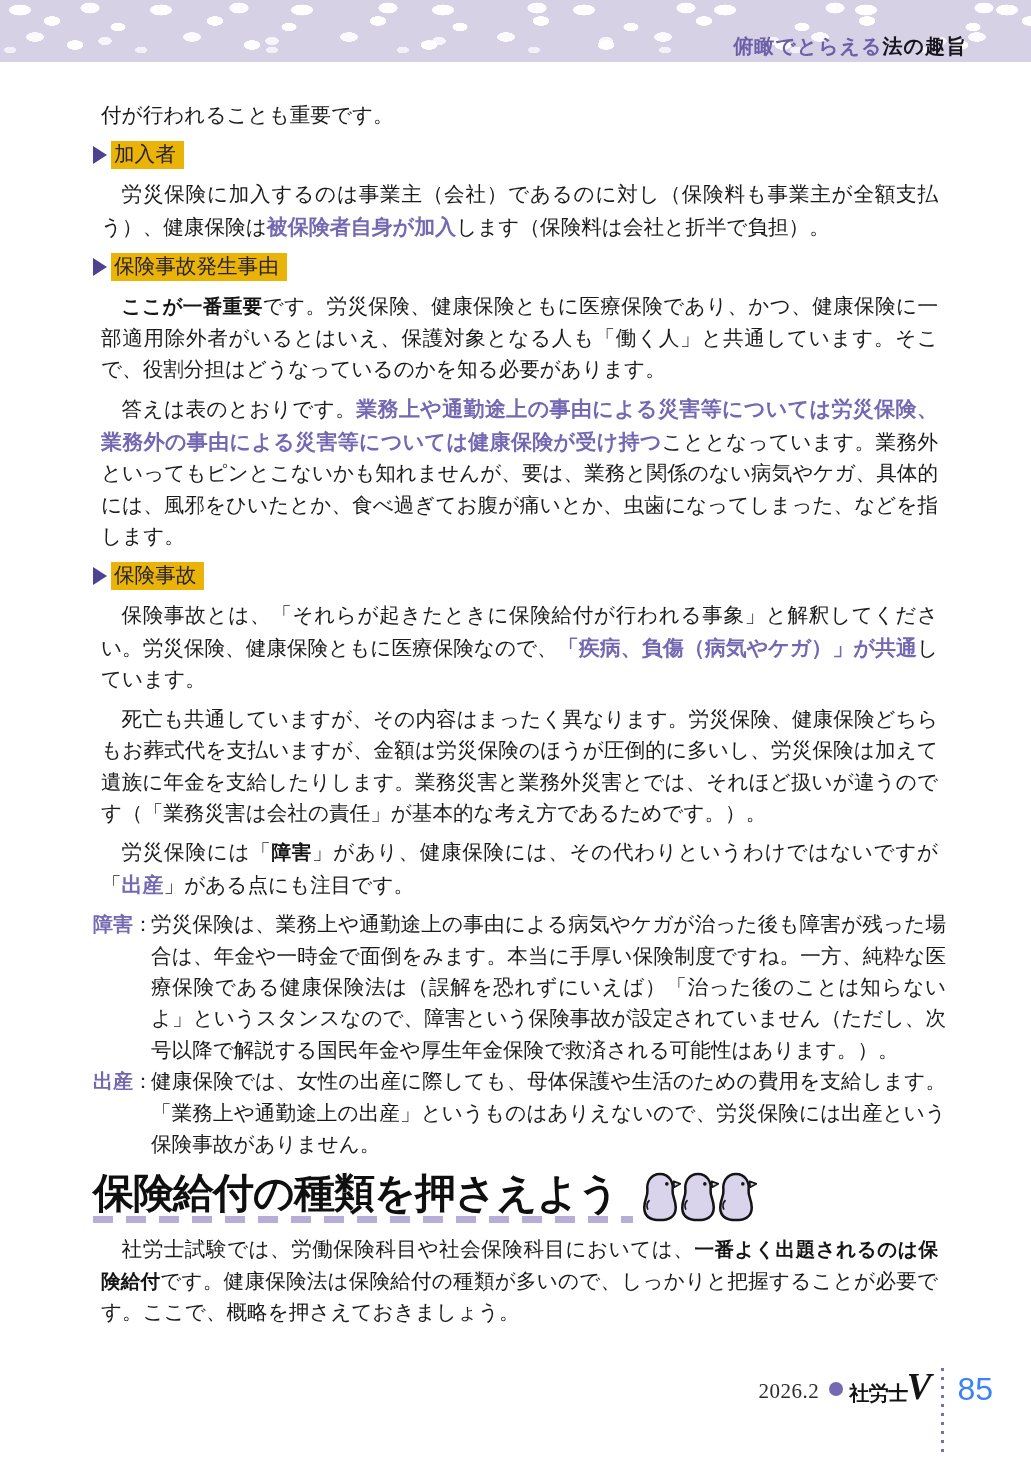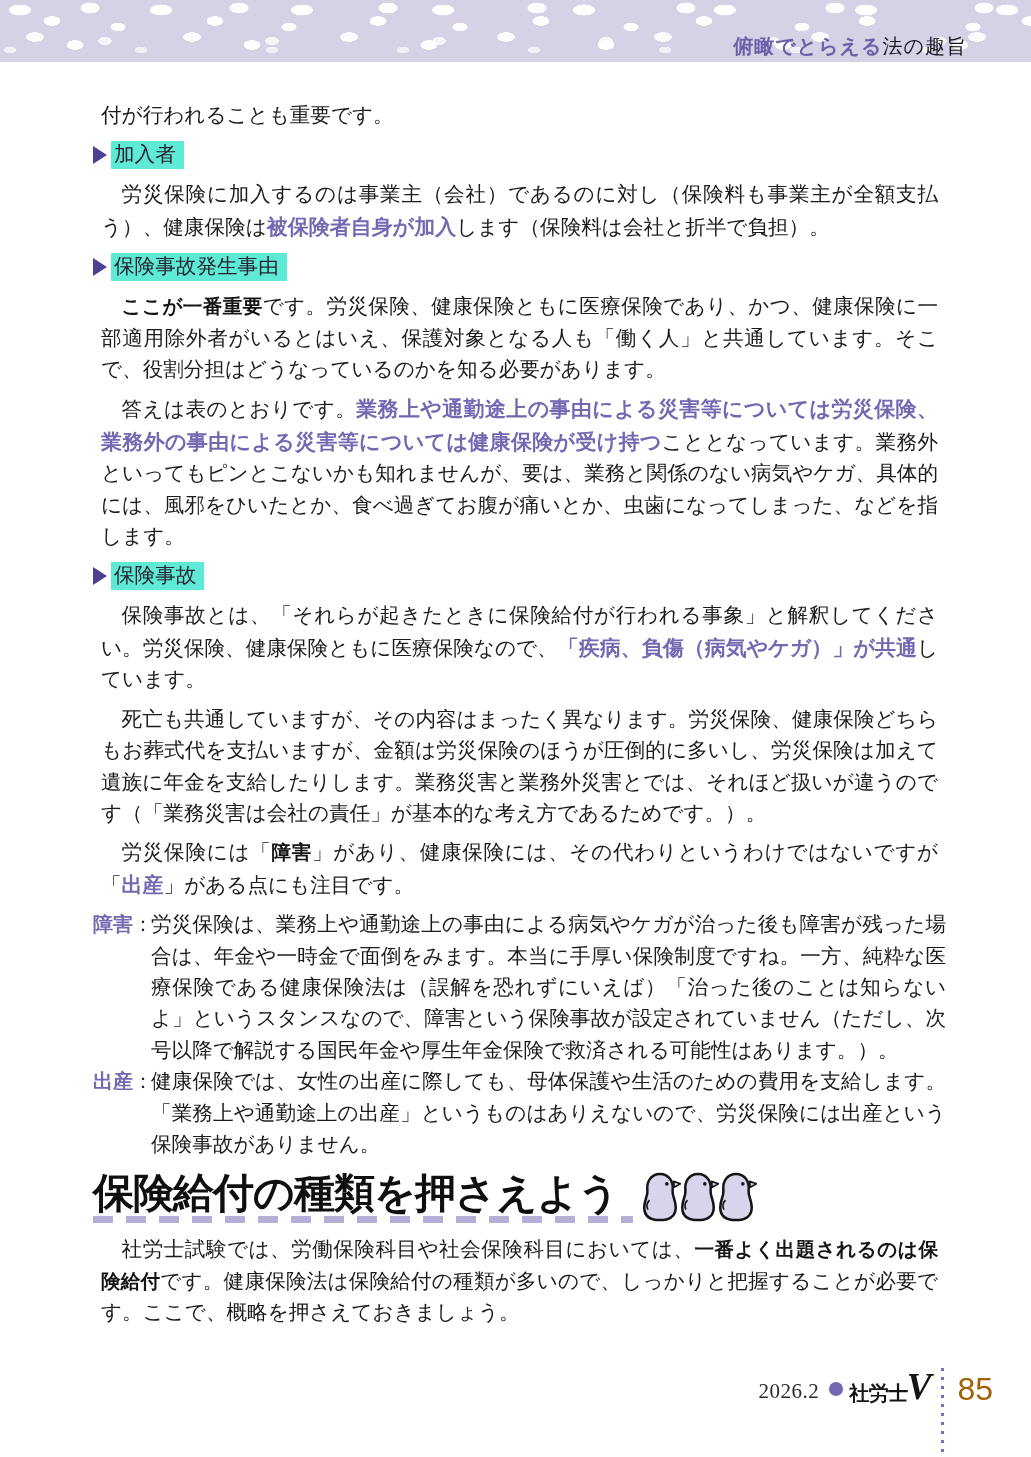--- a/index.html
+++ b/index.html
@@ -14,35 +14,35 @@
       radial-gradient(14px 8px at 90px 8px,#fdfcfe 66%,rgba(255,255,255,0) 70%),
       radial-gradient(11px 6px at 118px 27px,#ffffff 66%,rgba(255,255,255,0) 70%),
       radial-gradient(13px 7px at 35px 37px,#fbfafd 66%,rgba(255,255,255,0) 70%),
       radial-gradient(12px 7px at 75px 45px,#ffffff 66%,rgba(255,255,255,0) 70%),
       radial-gradient(10px 6px at 105px 41px,#f7f5fa 66%,rgba(255,255,255,0) 70%),
       radial-gradient(9px 5px at 10px 50px,#f3f1f8 66%,rgba(255,255,255,0) 70%);
     background-size:141px 62px,163px 62px,149px 62px,171px 62px,157px 62px,177px 62px,167px 62px,131px 62px;
     background-repeat:repeat-x;}
   .band-title{position:absolute;right:64px;top:33px;font-size:20px;letter-spacing:1px;white-space:nowrap;}
   .bt-accent{color:#6b5fa8;font-weight:bold;margin-left:13px;}
-  .bt-rest{color:#17151f;font-weight:normal;}
+  .bt-rest{color:#17151f;font-weight:bold;}
 
   
   .content{position:absolute;left:93px;top:92px;width:853px;}
   p.body{margin:8px;font-size:20.6px;line-height:31.4px;text-align:justify;text-indent:1em;
          font-family:"Liberation Serif","DejaVu Serif",serif;}
   p.noindent{text-indent:0;}
   .em-purple{color:#7568b2;font-family:"Liberation Sans","DejaVu Sans",sans-serif;font-weight:bold;font-size:21px;}
   .em-bold{color:#141414;font-family:"Liberation Sans","DejaVu Sans",sans-serif;font-weight:bold;font-size:19.6px;}
 
   
   .sec{display:flex;align-items:center;height:32px;margin:1px 0 1px 0;}
   .sec .arrow{width:0;height:0;border-top:9px solid transparent;border-bottom:9px solid transparent;
               border-left:14px solid #4d4191;margin-right:4px;}
-  .sec .sec-label{background:#5eead4;color:#262233;font-size:20.6px;padding:0 8px 1px 3px;line-height:27px;}
+  .sec .sec-label{background:#eab308;color:#262233;font-size:20.6px;padding:0 8px 1px 3px;line-height:27px;}
 
   
   .def{position:relative;margin:0;font-size:20.6px;line-height:31.4px;text-align:justify;padding-left:58px;}
   .def .def-label{position:absolute;left:0;top:0;color:#7568b2;
                   font-family:"Liberation Sans","DejaVu Sans",sans-serif;font-weight:bold;font-size:20px;}
   .def .def-colon{position:absolute;left:40px;top:0;color:#222;font-size:20px;}
 
   
   .h2row{display:flex;align-items:flex-end;margin-top:7px;height:56px;}
   .h2block{display:flex;flex-direction:column;}
@@ -56,21 +56,21 @@
   
   .footer{position:absolute;right:38px;top:1368px;display:flex;align-items:flex-start;}
   .f-issue{font-size:21px;color:#2a2a2a;padding-top:11px;letter-spacing:0.5px;}
   .f-dot{width:14px;height:14px;border-radius:50%;background:#7568b2;margin:14px 6px 0 10px;}
   .f-brand{font-family:"Liberation Sans","DejaVu Sans",sans-serif;font-weight:bold;font-size:20px;
            color:#141414;padding-top:12px;letter-spacing:-0.5px;}
   .f-v{font-family:"Liberation Serif","DejaVu Serif",serif;font-weight:bold;font-style:italic;
        font-size:37px;line-height:37px;color:#141414;margin-left:-1px;}
   .f-dotline{width:3px;height:89px;margin-left:10px;
              background:repeating-linear-gradient(180deg,#7b6db5 0 3.2px,rgba(0,0,0,0) 3.2px 9px);}
-  .f-page{font-family:"Liberation Sans","DejaVu Sans",sans-serif;font-size:32px;color:#a16207;
+  .f-page{font-family:"Liberation Sans","DejaVu Sans",sans-serif;font-size:32px;color:#3b82f6;
           padding:3px 0 0 13px;}
 </style>
 </head>
 <body>
 
 <div class="page">
 
   <div class="band">
     <div class="band-title">
       <span class="bt-accent">俯瞰でとらえる</span><span class="bt-rest">法の趣旨</span>

